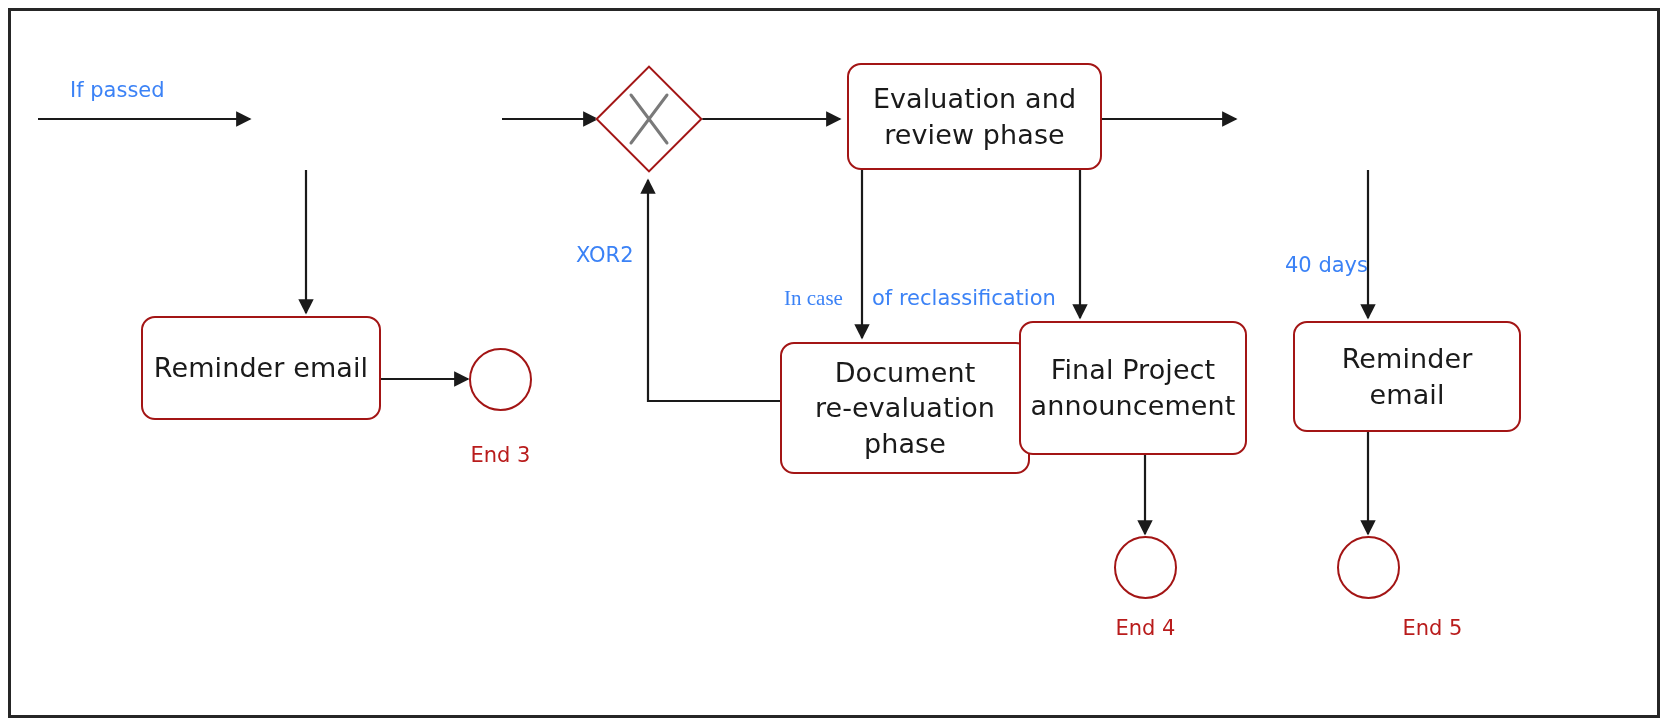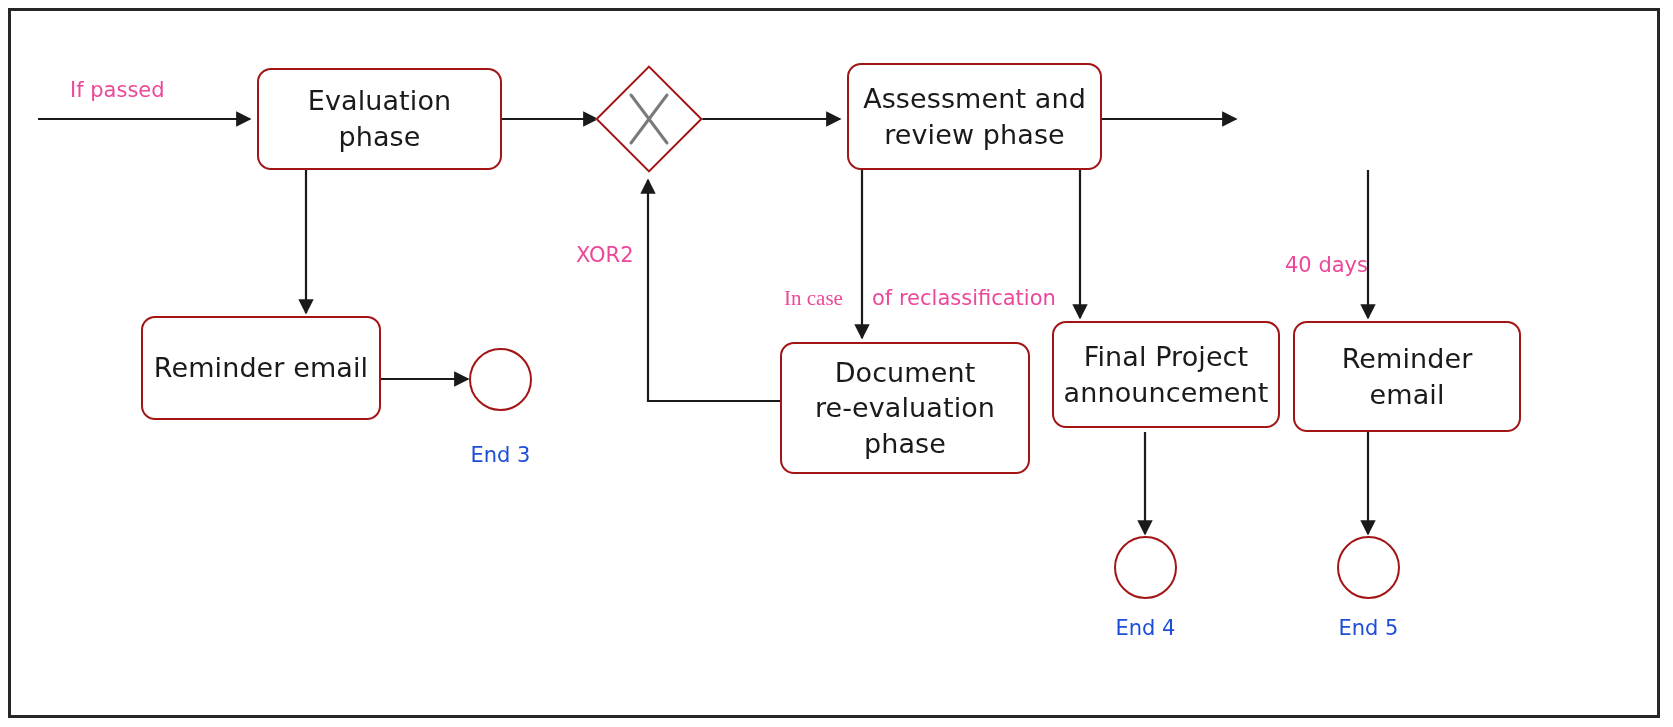--- a/index.html
+++ b/index.html
@@ -58,28 +58,28 @@
   }
   .endnode {
     position: absolute;
     box-sizing: border-box;
     border: 2.4px solid #a31515;
     border-radius: 50%;
     background: #ffffff;
   }
   .endlabel {
     position: absolute;
-    color: #1d4ed8;
+    color: #b91c1c;
     font-size: 21px;
     text-align: center;
     white-space: nowrap;
   }
   .edgelabel {
     position: absolute;
-    color: #ec4899;
+    color: #3b82f6;
     font-size: 21px;
     white-space: nowrap;
     background: transparent;
   }
   .gateway {
     position: absolute;
     width: 108px;
     height: 108px;
   }
   .gateway .diamond {
@@ -147,56 +147,53 @@
   <div class="gateway" style="left:595px; top:65px;">
     <div class="diamond"></div>
     <svg class="xmark" viewBox="0 0 108 108">
       <g stroke="#7a7a7a" stroke-width="3" stroke-linecap="round" fill="none">
         <line x1="36" y1="30" x2="72" y2="78"></line>
         <line x1="72" y1="30" x2="36" y2="78"></line>
       </g>
     </svg>
   </div>
 
-  <div class="node" style="left:257px; top:68px; width:245px; height:102px;">
-    <span class="node-label">Evaluation phase</span>
-  </div>
 
   <div class="node" style="left:847px; top:63px; width:255px; height:107px;">
-    <span class="node-label">Assessment and
+    <span class="node-label">Evaluation and
 review phase</span>
   </div>
 
 
   <div class="node" style="left:141px; top:316px; width:240px; height:104px;">
     <span class="node-label">Reminder email</span>
   </div>
 
   <div class="node" style="left:780px; top:342px; width:250px; height:132px;">
     <span class="node-label">Document
 re-evaluation phase</span>
   </div>
 
-  <div class="node" style="left:1052px; top:321px; width:228px; height:107px;">
+  <div class="node" style="left:1019px; top:321px; width:228px; height:134px;">
     <span class="node-label">Final Project
 announcement</span>
   </div>
 
   <div class="node" style="left:1293px; top:321px; width:228px; height:111px;">
     <span class="node-label">Reminder email</span>
   </div>
 
   <div class="endnode" style="left:469px; top:348px; width:63px; height:63px;"></div>
   <div class="endlabel" style="left:428px; top:443px; width:145px;">End 3</div>
 
   <div class="endnode" style="left:1114px; top:536px; width:63px; height:63px;"></div>
   <div class="endlabel" style="left:1073px; top:616px; width:145px;">End 4</div>
 
   <div class="endnode" style="left:1337px; top:536px; width:63px; height:63px;"></div>
-  <div class="endlabel" style="left:1296px; top:616px; width:145px;">End 5</div>
+  <div class="endlabel" style="left:1360px; top:616px; width:145px;">End 5</div>
 
   <div class="edgelabel" style="left:70px; top:78px;">If passed</div>
 
   <div class="edgelabel" style="left:576px; top:243px;">XOR2</div>
 
   <div class="edgelabel" style="left:784px; top:286px;font-family:Liberation Serif, serif;">In case</div>
 
   <div class="edgelabel" style="left:872px; top:286px;">of reclassification</div>
 
   <div class="edgelabel" style="left:1285px; top:253px;">40 days</div>

